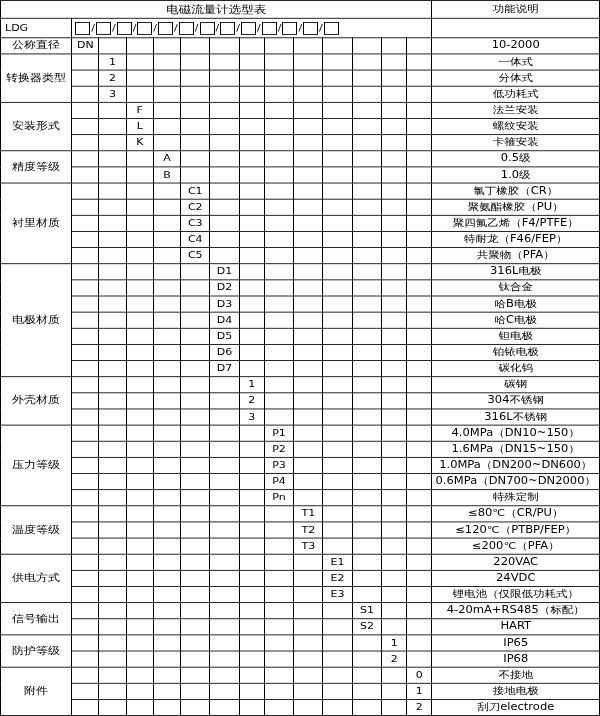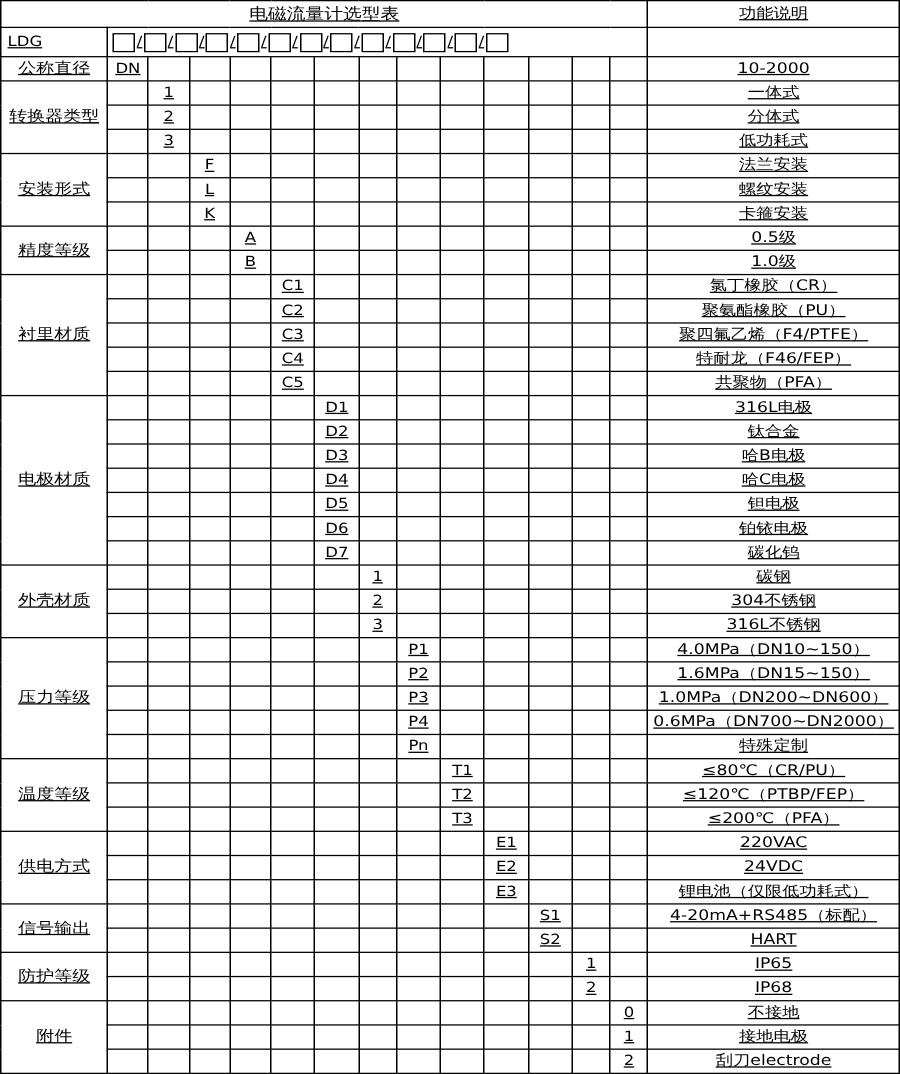--- a/index.html
+++ b/index.html
@@ -3,21 +3,20 @@
 <meta charset="utf-8">
 <style>
   html,body{margin:0;padding:0;background:#fff;}
   body{
     font-family:"DejaVu Sans","Liberation Sans",sans-serif;
     -webkit-font-smoothing:antialiased;
   }
   #sheet{
     width:552px;height:716px;position:relative;background:#fff;
     box-sizing:border-box;
-    text-decoration:underline;
   }
   table.spec{
     border-collapse:collapse;
     width:600px;
     table-layout:fixed;
     font-size:11px;
     color:#000;
   }
   table.spec td{
     border:1px solid #000;

